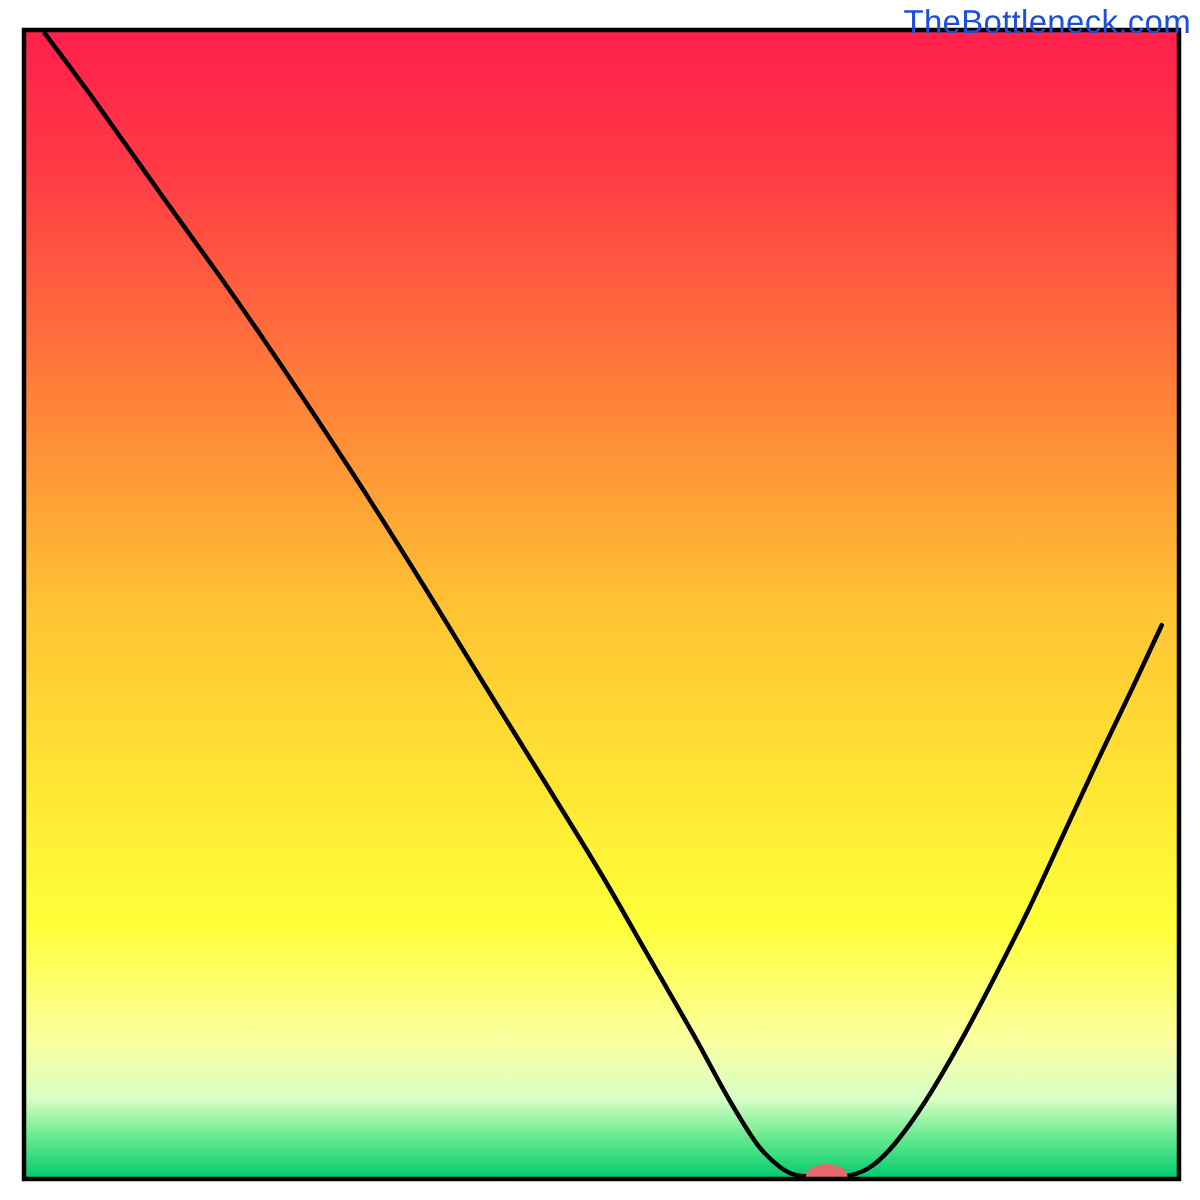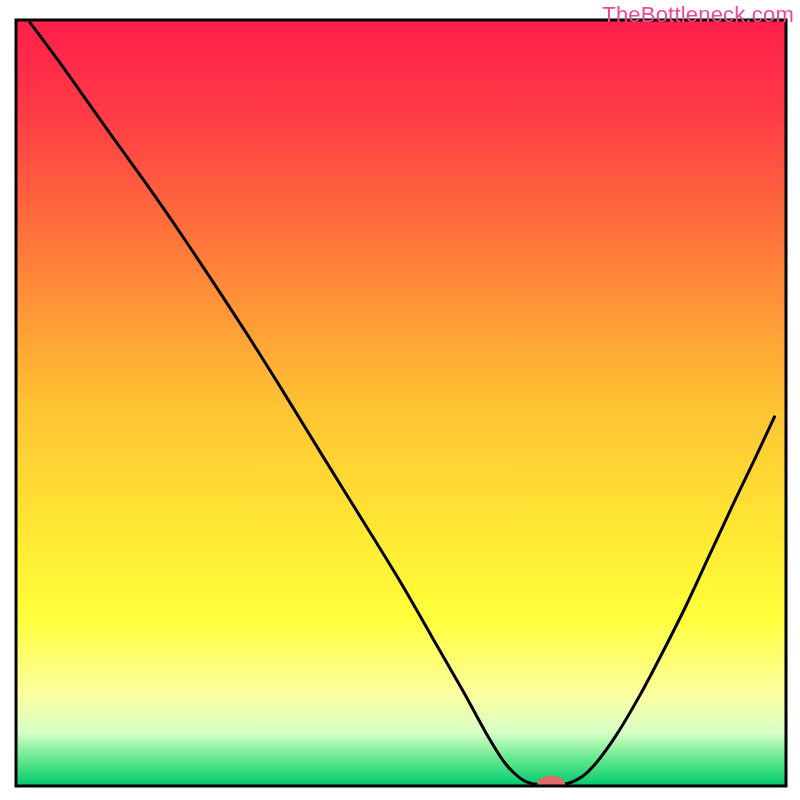--- a/index.html
+++ b/index.html
@@ -20,21 +20,21 @@
     display: block;
     width: 800px;
     height: 800px;
   }
   .watermark {
     position: absolute;
     top: 2px;
     right: 6px;
     font-size: 22px;
     font-weight: 400;
-    color: #ec4899;
+    color: #1d4ed8;
     letter-spacing: 0.2px;
     user-select: none;
     pointer-events: none;
   }
 </style>
 </head>
 <body>
 
 <div class="chart-wrap">
   <svg class="chart" viewBox="0 0 800 800">

